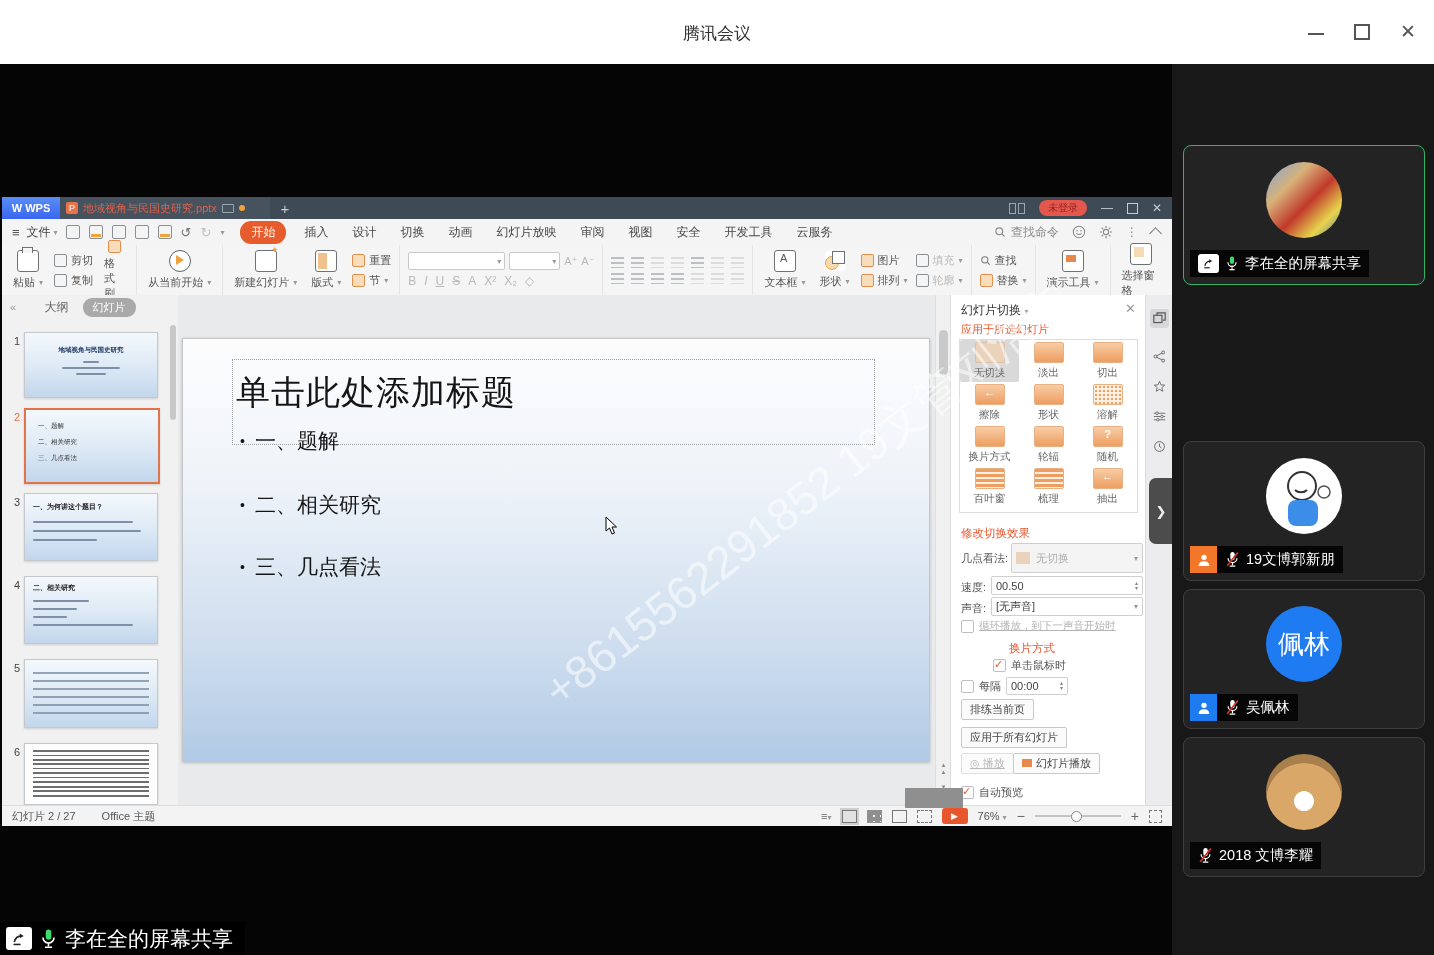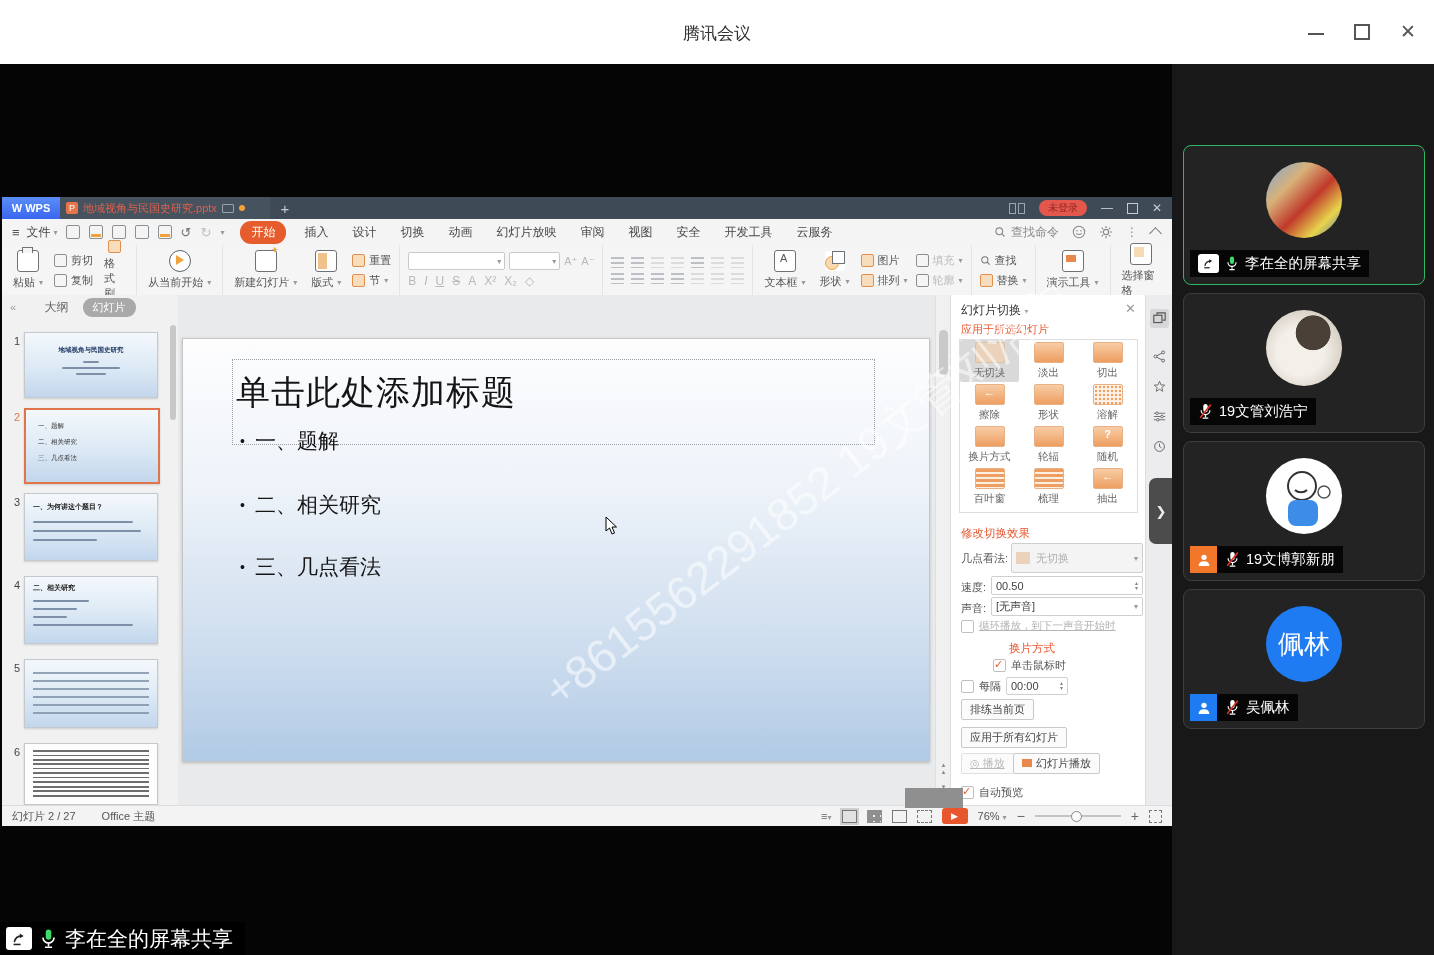--- a/index.html
+++ b/index.html
@@ -701,79 +701,79 @@
         <svg width="14" height="17" viewBox="0 0 24 26">
           <rect x="8.5" y="1" width="7" height="13" rx="3.5" fill="#3ddc6a"></rect>
           <path d="M5 11a7 7 0 0 0 14 0" fill="none" stroke="#fff" stroke-width="2"></path>
           <path d="M12 18v4M7.5 23.5h9" stroke="#fff" stroke-width="2"></path>
         </svg>
         <span class="nm">李在全的屏幕共享</span>
       </div>
     </div>
   </div>
 
-  <div class="tile" style="top:229px;">
-    <div class="avatar" style="background:radial-gradient(circle at 62% 30%,#4a4038 0 24%,transparent 25%),radial-gradient(circle at 45% 55%,#f3efe9 0 40%,#d9d2c8 70%);background-color:#cfc6ba;"></div>
+
+  <div class="tile" style="top:377px;">
+    <div class="avatar" style="background:#fff;">
+      <svg width="76" height="76" viewBox="0 0 76 76">
+        <circle cx="36" cy="28" r="14" fill="#fff" stroke="#333" stroke-width="2"></circle>
+        <path d="M29 32c3 3 9 3 12 0" fill="none" stroke="#333" stroke-width="2"></path>
+        <rect x="22" y="42" width="30" height="26" rx="8" fill="#3b8de8"></rect>
+        <circle cx="58" cy="34" r="6" fill="none" stroke="#555" stroke-width="1.5"></circle>
+      </svg>
+    </div>
+    <div class="tfoot">
+      <div class="badge orange">
+        <svg width="16" height="16" viewBox="0 0 24 24">
+            <circle cx="12" cy="8" r="4" fill="#fff"></circle>
+            <path d="M4 21c0-5 4-7 8-7s8 2 8 7z" fill="#fff"></path>
+          </svg>
+      </div>
+      <div class="nbar">
+        <svg width="15" height="17" viewBox="0 0 24 26">
+          <rect x="8.5" y="1" width="7" height="13" rx="3.5" fill="#fff"></rect>
+          <path d="M5 11a7 7 0 0 0 14 0" fill="none" stroke="#fff" stroke-width="2"></path>
+          <path d="M12 18v4M7.5 23.5h9" stroke="#fff" stroke-width="2"></path>
+          <path d="M3.5 23 20.5 2" stroke="#d8352a" stroke-width="2.6"></path>
+        </svg>
+        <span class="nm">19文博郭新朋</span>
+      </div>
+    </div>
+  </div>
+
+  <div class="tile" style="top:525px;">
+    <div class="avatar" style="background:#1f7bf2;display:flex;align-items:center;justify-content:center;">
+      <span style="color:#fff;font-size:26px;">佩林</span>
+    </div>
+    <div class="tfoot">
+      <div class="badge blue">
+        <svg width="16" height="16" viewBox="0 0 24 24">
+            <circle cx="12" cy="8" r="4" fill="#fff"></circle>
+            <path d="M4 21c0-5 4-7 8-7s8 2 8 7z" fill="#fff"></path>
+          </svg>
+      </div>
+      <div class="nbar">
+        <svg width="15" height="17" viewBox="0 0 24 26">
+          <rect x="8.5" y="1" width="7" height="13" rx="3.5" fill="#fff"></rect>
+          <path d="M5 11a7 7 0 0 0 14 0" fill="none" stroke="#fff" stroke-width="2"></path>
+          <path d="M12 18v4M7.5 23.5h9" stroke="#fff" stroke-width="2"></path>
+          <path d="M3.5 23 20.5 2" stroke="#d8352a" stroke-width="2.6"></path>
+        </svg>
+        <span class="nm">吴佩林</span>
+      </div>
+    </div>
+  </div>
+
+  <div class="tile" style="top:673px;">
+    <div class="avatar" style="background:radial-gradient(circle at 50% 62%,#fff 0 16%,#d9a868 17% 62%,#a97f4c 63% 100%);"></div>
     <div class="tfoot">
       <div class="nbar">
         <svg width="15" height="17" viewBox="0 0 24 26">
           <rect x="8.5" y="1" width="7" height="13" rx="3.5" fill="#fff"></rect>
           <path d="M5 11a7 7 0 0 0 14 0" fill="none" stroke="#fff" stroke-width="2"></path>
           <path d="M12 18v4M7.5 23.5h9" stroke="#fff" stroke-width="2"></path>
           <path d="M3.5 23 20.5 2" stroke="#d8352a" stroke-width="2.6"></path>
         </svg>
-        <span class="nm">19文管刘浩宁</span>
+        <span class="nm">2018 文博李耀</span>
       </div>
     </div>
   </div>
-
-  <div class="tile" style="top:377px;">
-    <div class="avatar" style="background:#fff;">
-      <svg width="76" height="76" viewBox="0 0 76 76">
-        <circle cx="36" cy="28" r="14" fill="#fff" stroke="#333" stroke-width="2"></circle>
-        <path d="M29 32c3 3 9 3 12 0" fill="none" stroke="#333" stroke-width="2"></path>
-        <rect x="22" y="42" width="30" height="26" rx="8" fill="#3b8de8"></rect>
-        <circle cx="58" cy="34" r="6" fill="none" stroke="#555" stroke-width="1.5"></circle>
-      </svg>
-    </div>
-    <div class="tfoot">
-      <div class="badge orange">
-        <svg width="16" height="16" viewBox="0 0 24 24">
-            <circle cx="12" cy="8" r="4" fill="#fff"></circle>
-            <path d="M4 21c0-5 4-7 8-7s8 2 8 7z" fill="#fff"></path>
-          </svg>
-      </div>
-      <div class="nbar">
-        <svg width="15" height="17" viewBox="0 0 24 26">
-          <rect x="8.5" y="1" width="7" height="13" rx="3.5" fill="#fff"></rect>
-          <path d="M5 11a7 7 0 0 0 14 0" fill="none" stroke="#fff" stroke-width="2"></path>
-          <path d="M12 18v4M7.5 23.5h9" stroke="#fff" stroke-width="2"></path>
-          <path d="M3.5 23 20.5 2" stroke="#d8352a" stroke-width="2.6"></path>
-        </svg>
-        <span class="nm">19文博郭新朋</span>
-      </div>
-    </div>
-  </div>
-
-  <div class="tile" style="top:525px;">
-    <div class="avatar" style="background:#1f7bf2;display:flex;align-items:center;justify-content:center;">
-      <span style="color:#fff;font-size:26px;">佩林</span>
-    </div>
-    <div class="tfoot">
-      <div class="badge blue">
-        <svg width="16" height="16" viewBox="0 0 24 24">
-            <circle cx="12" cy="8" r="4" fill="#fff"></circle>
-            <path d="M4 21c0-5 4-7 8-7s8 2 8 7z" fill="#fff"></path>
-          </svg>
-      </div>
-      <div class="nbar">
-        <svg width="15" height="17" viewBox="0 0 24 26">
-          <rect x="8.5" y="1" width="7" height="13" rx="3.5" fill="#fff"></rect>
-          <path d="M5 11a7 7 0 0 0 14 0" fill="none" stroke="#fff" stroke-width="2"></path>
-          <path d="M12 18v4M7.5 23.5h9" stroke="#fff" stroke-width="2"></path>
-          <path d="M3.5 23 20.5 2" stroke="#d8352a" stroke-width="2.6"></path>
-        </svg>
-        <span class="nm">吴佩林</span>
-      </div>
-    </div>
-  </div>
-
 </div>
 
 </body></html>

